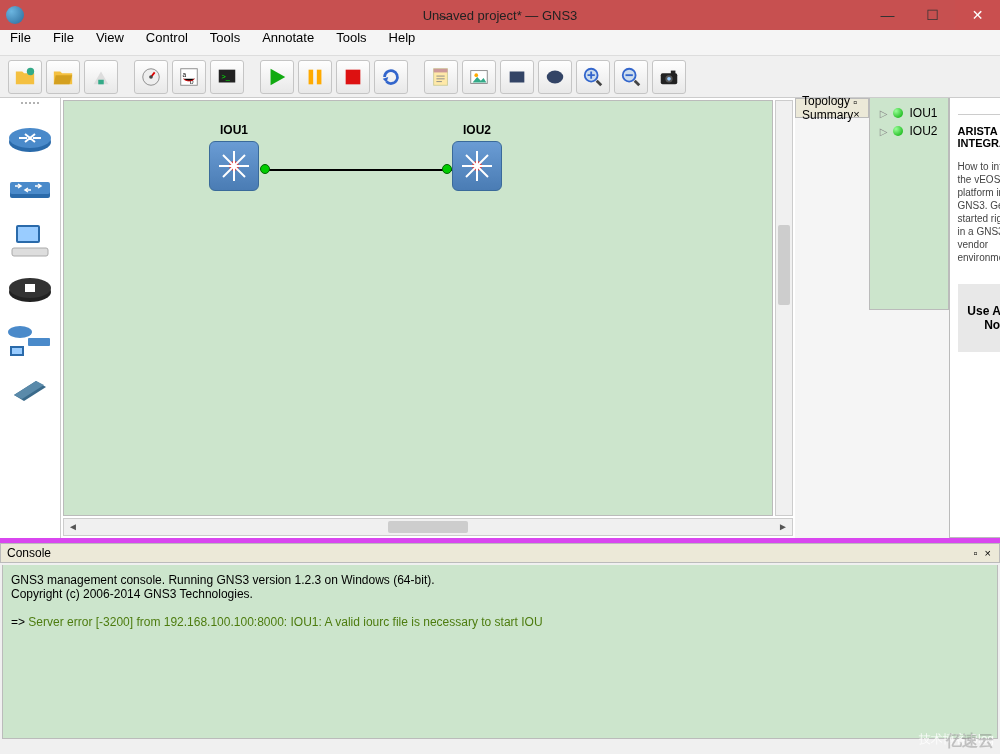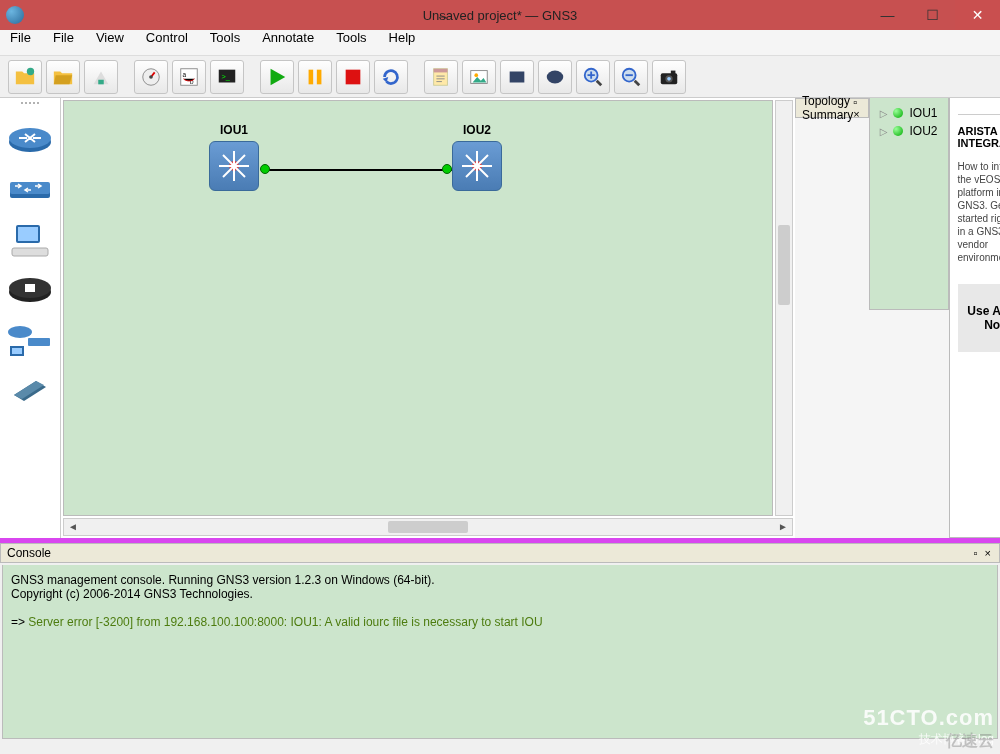--- a/index.html
+++ b/index.html
@@ -342,16 +342,15 @@
     <span>Console</span>
     <span class="pbtns"><span>▫</span> <span>×</span></span>
   </div>
   <div class="console-body"><span>GNS3 management console. Running GNS3 version 1.2.3 on Windows (64-bit).</span>
 <span>Copyright (c) 2006-2014 GNS3 Technologies.</span>
 
 <span>=&gt; </span><span class="err">Server error [-3200] from 192.168.100.100:8000: IOU1: A valid iourc file is necessary to start IOU</span></div>
 </div>
 
 <div class="watermark">
-  <div class="l1">51CTO.com</div>
   <div class="l2">技术博客  Blog</div>
 </div>
 <div class="wm2">亿速云</div>
 
 </body></html>

